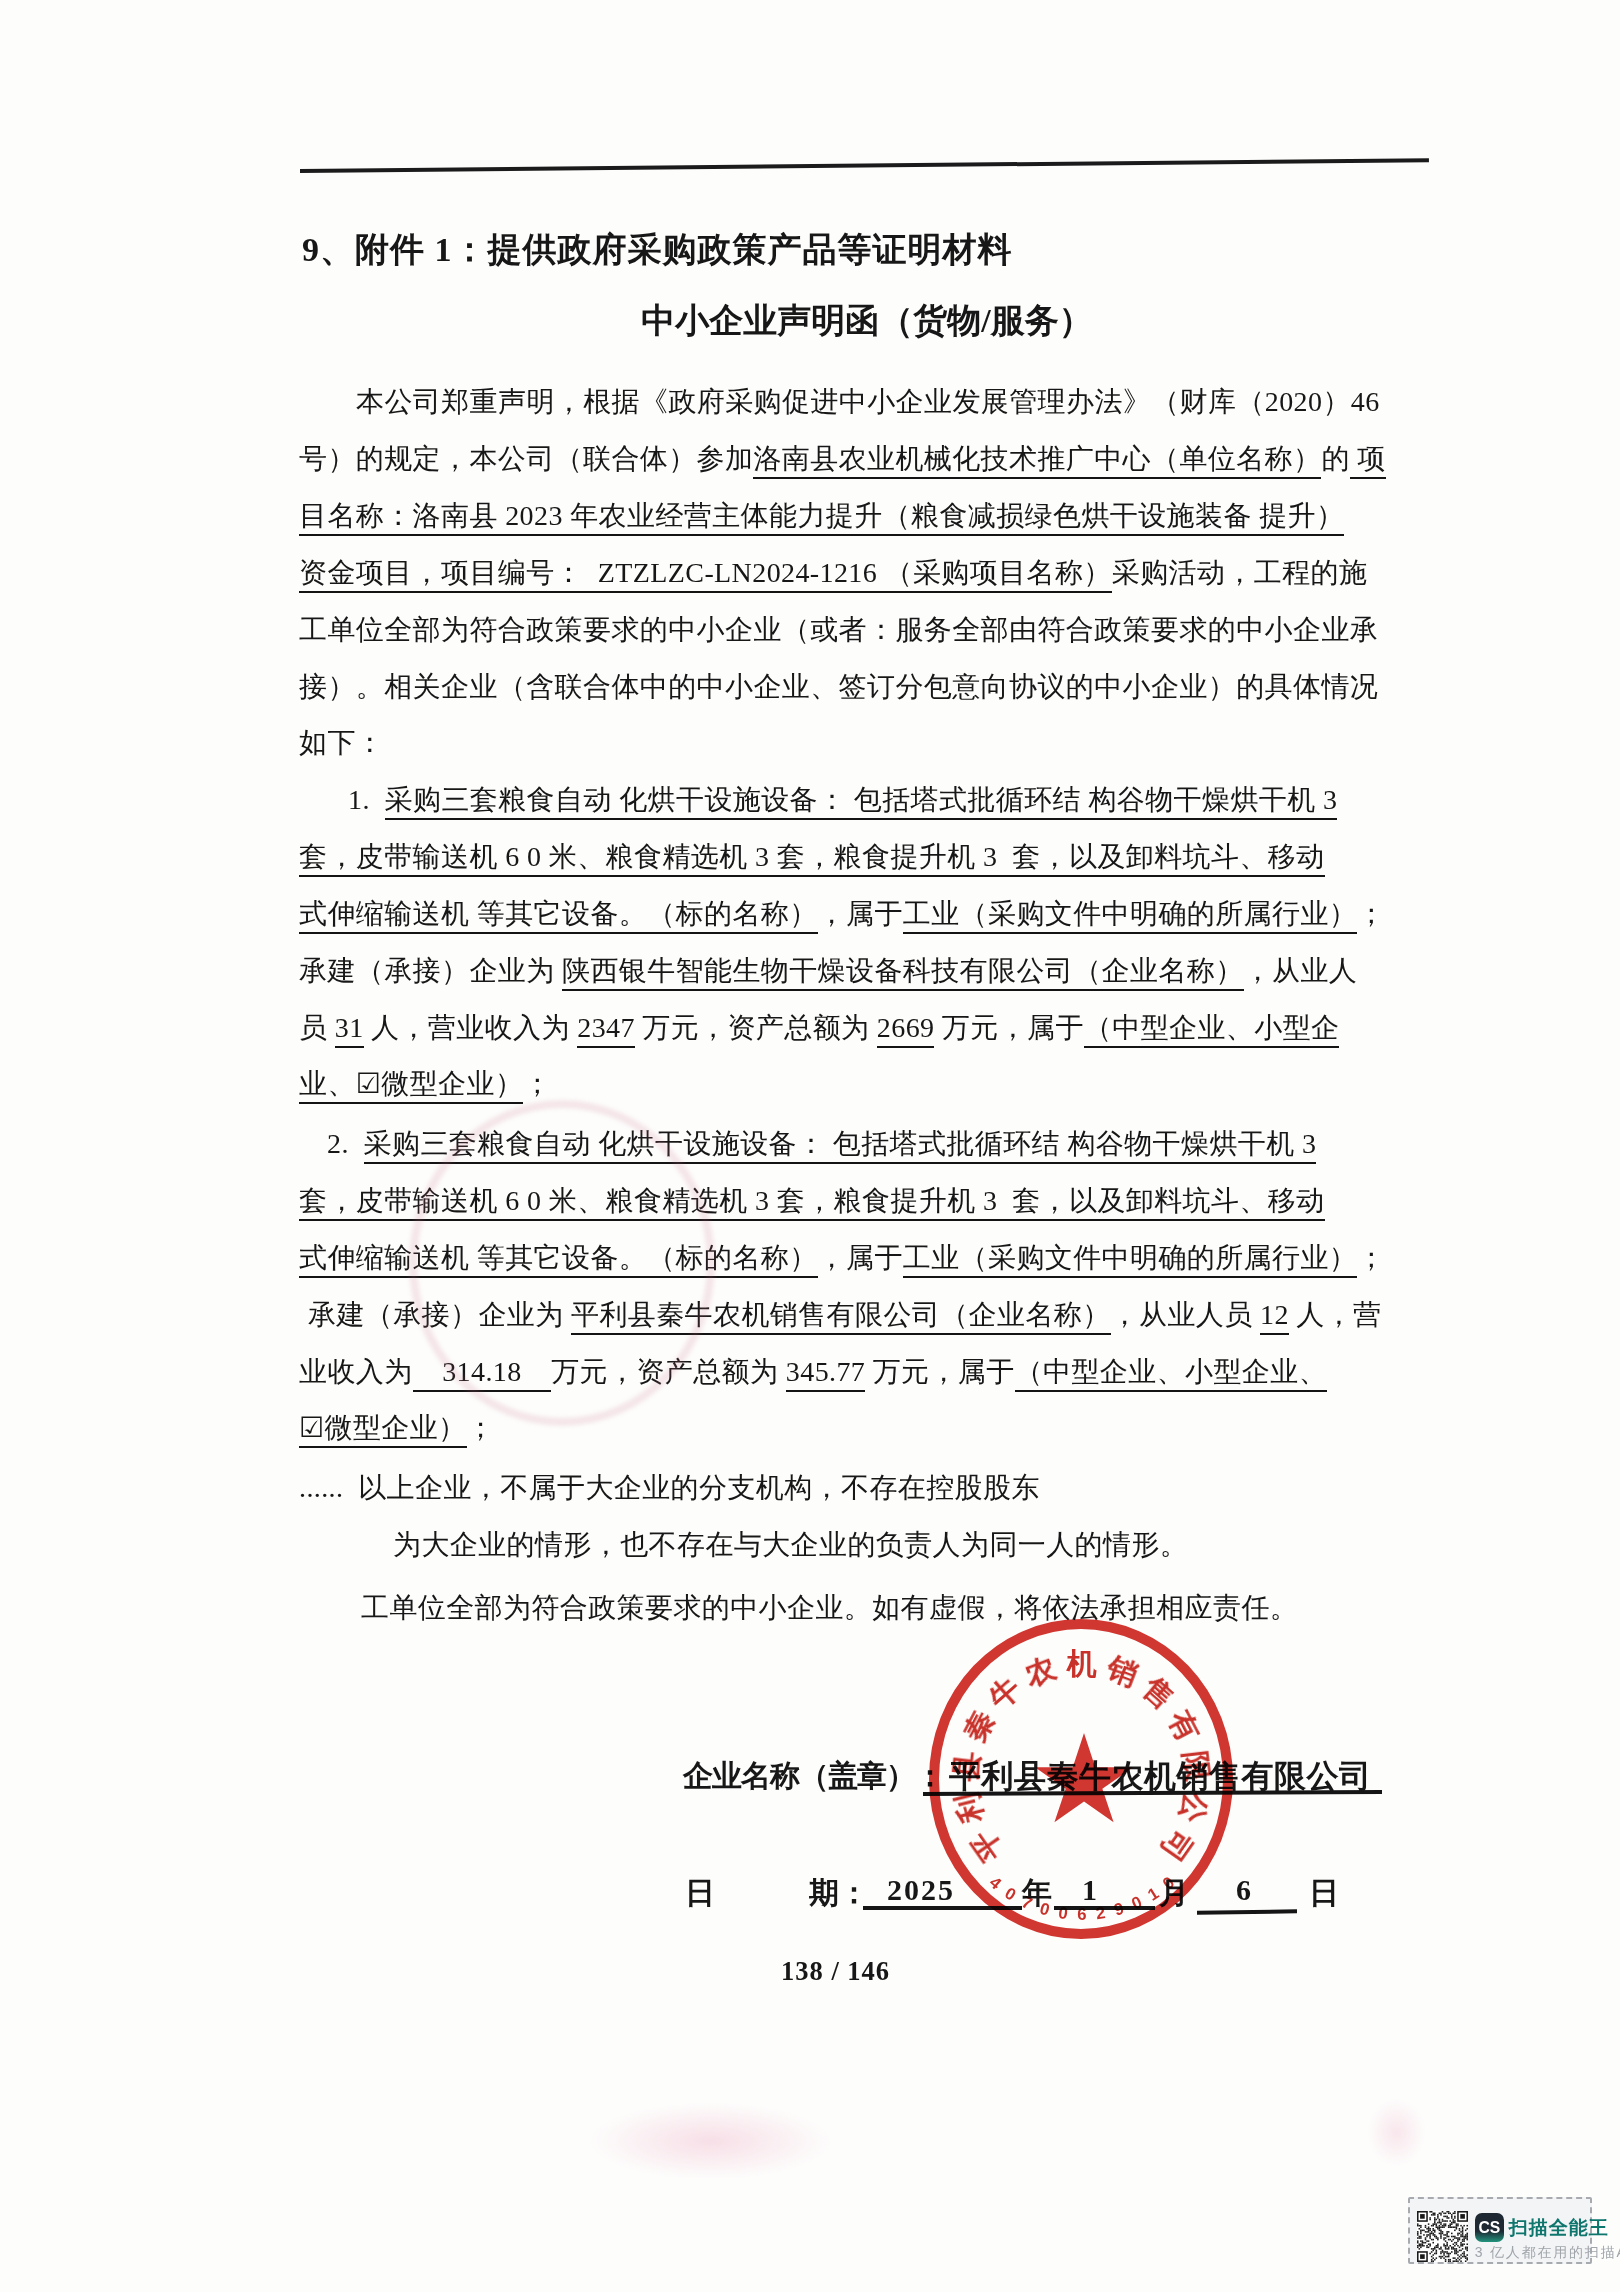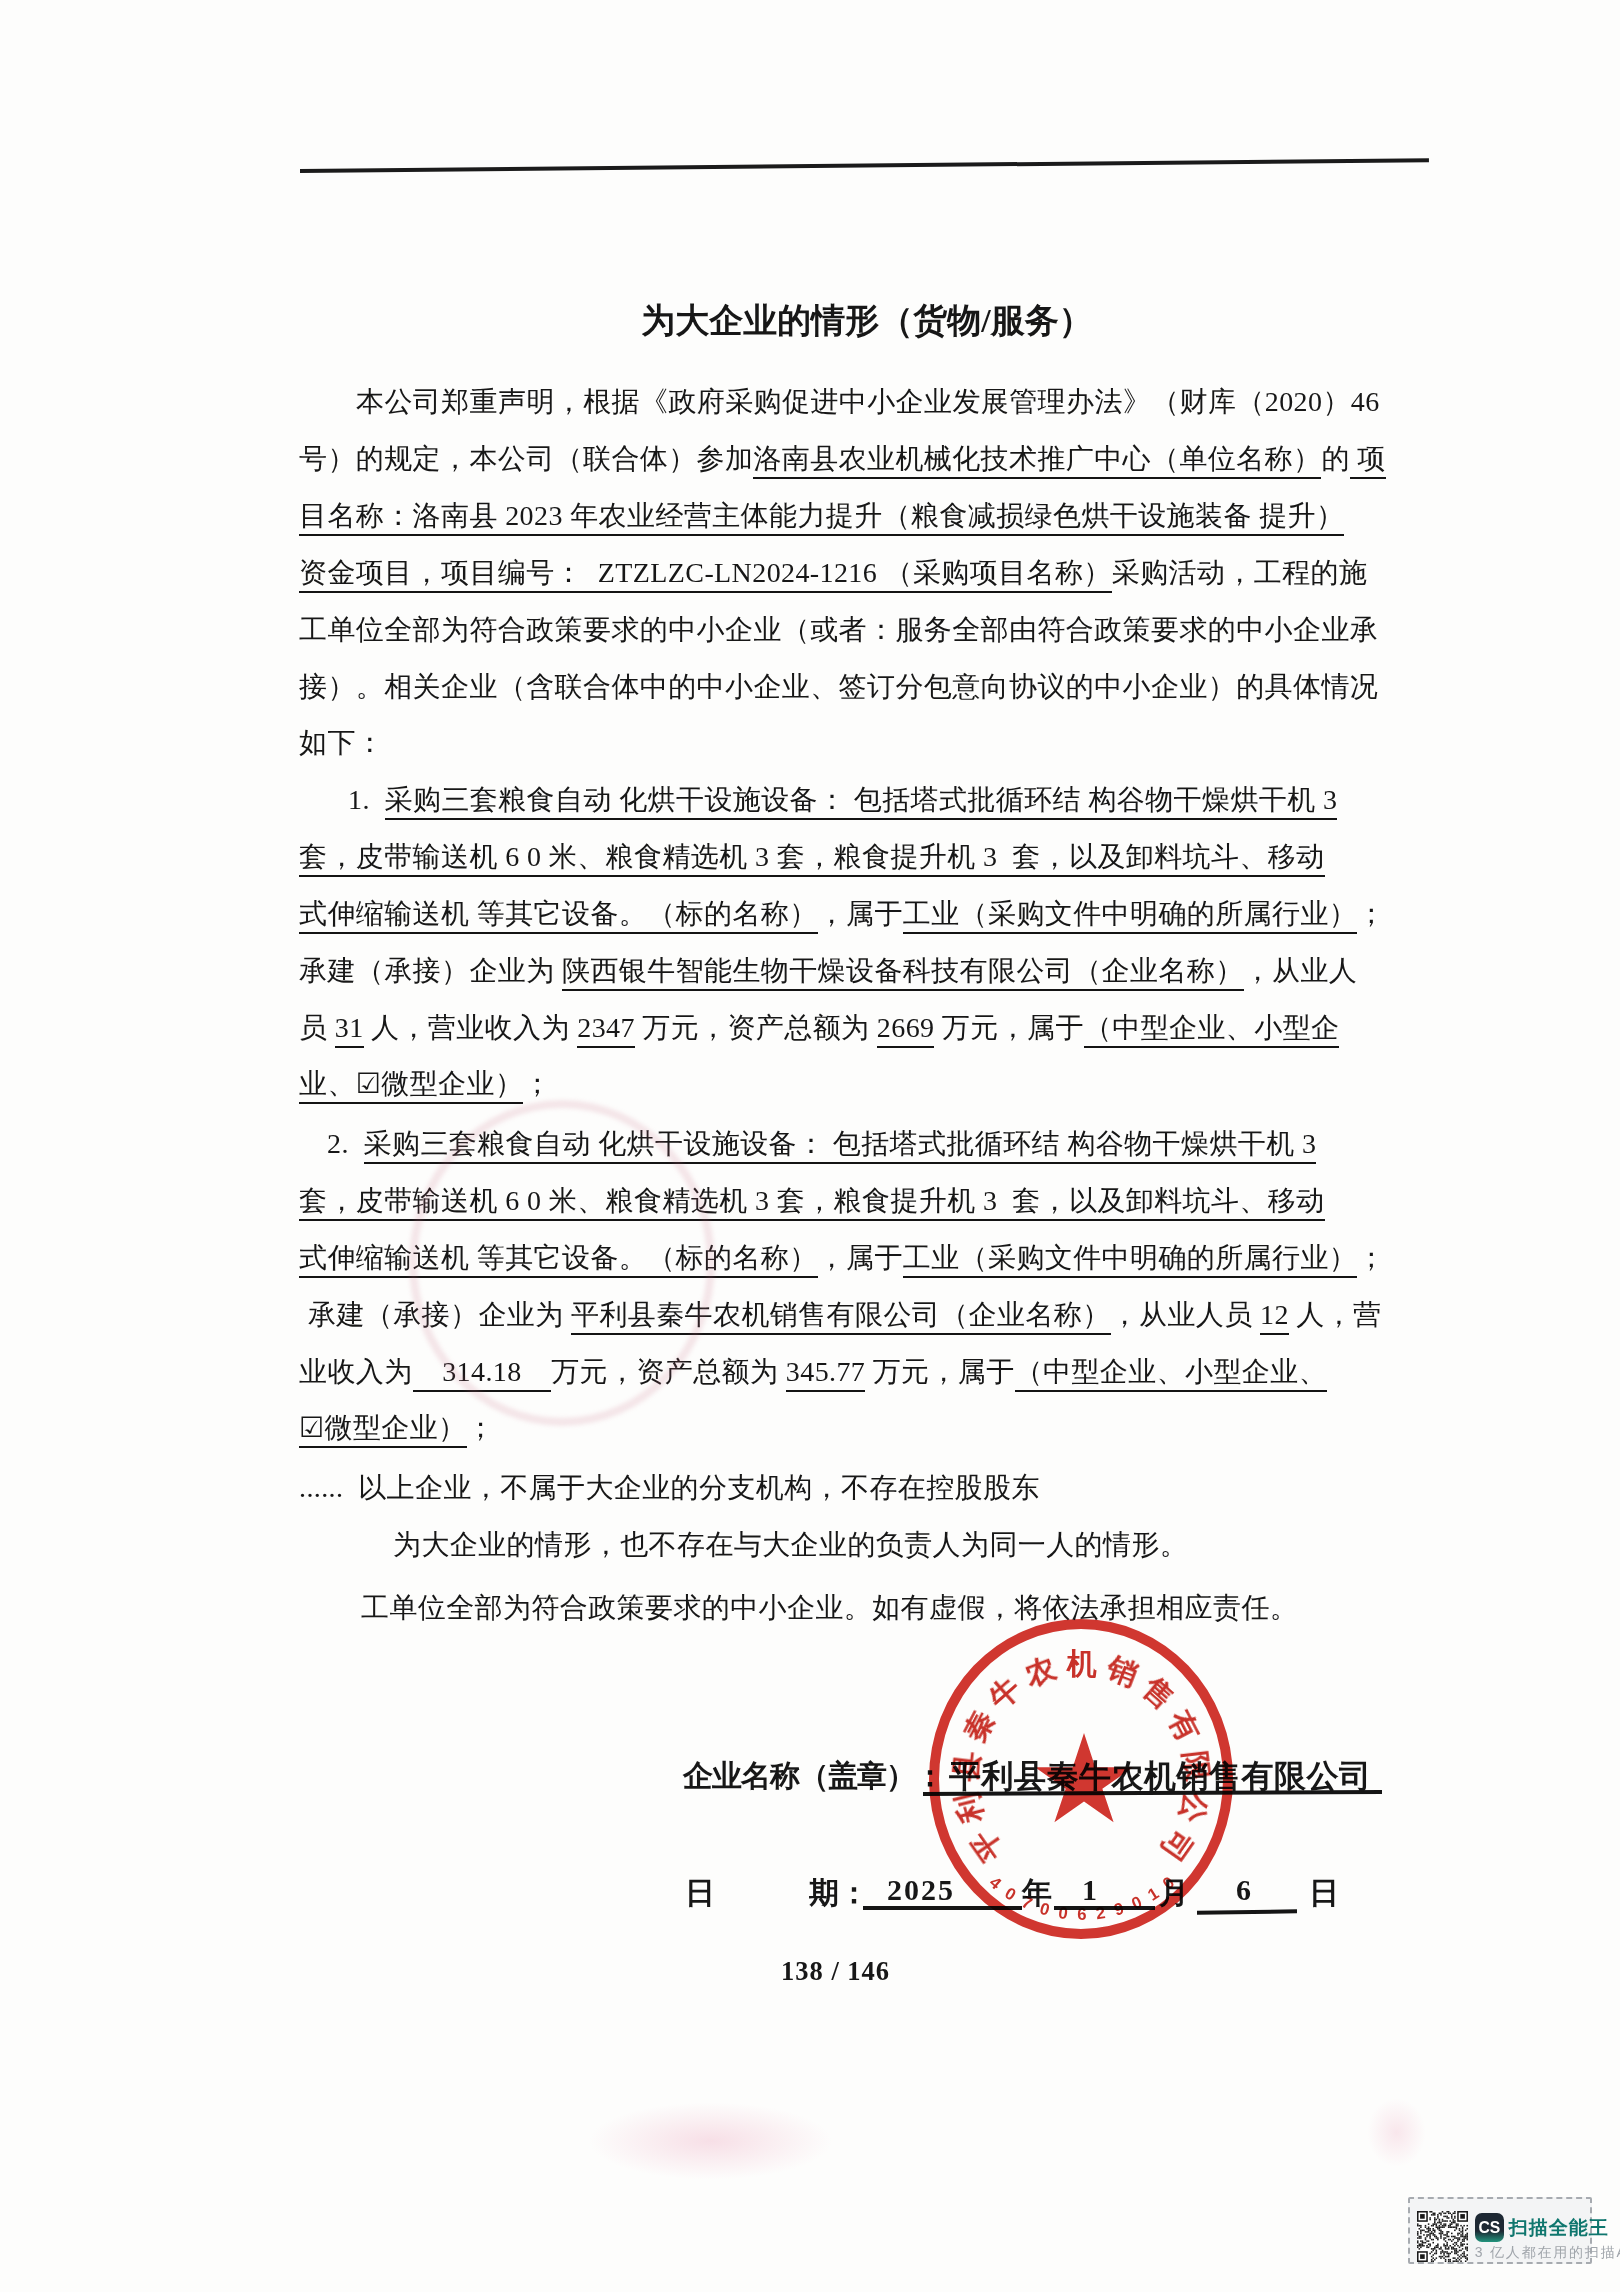--- a/index.html
+++ b/index.html
@@ -41,22 +41,23 @@
   .wm-title{font-size:19px;font-weight:bold;color:#0f766e;letter-spacing:1px;white-space:nowrap;}
   .wm-sub{font-size:14px;color:#a0a5ab;letter-spacing:1.8px;white-space:nowrap;}
 </style>
 </head>
 <body>
 
 <div id="page">
 
   <div class="rule" style="left:300px;top:169px;width:1129px;height:3.9px;transform:rotate(-0.55deg);"></div>
 
-
-  <div class="doc-subtitle" style="left:323px;top:298px;width:1088px;">为大企业的情形（货物/服务）</div>
+  <div class="doc-title" style="left:302px;top:227px;">9、附件 1：提供政府采购政策产品等证明材料</div>
+
+  <div class="doc-subtitle" style="left:323px;top:298px;width:1088px;">中小企业声明函（货物/服务）</div>
 
   <div id="body-lines">
       <div class="line" style="left: 356px; top: 382px;"><span>本公司郑重声明，根据《政府采购促进中小企业发展管理办法》（财库（2020）46</span></div>
       <div class="line" style="left: 299px; top: 439px;"><span>号）的规定，本公司（联合体）参加</span><span class="u">洛南县农业机械化技术推广中心（单位名称）</span><span>的</span><span class="u"> 项</span></div>
       <div class="line" style="left: 299px; top: 496px;"><span class="u">目名称：洛南县 2023 年农业经营主体能力提升（粮食减损绿色烘干设施装备 提升）</span></div>
       <div class="line" style="left: 299px; top: 553px;"><span class="u">资金项目，项目编号：  ZTZLZC-LN2024-1216 （采购项目名称）</span><span>采购活动，工程的施</span></div>
       <div class="line" style="left: 299px; top: 610px;"><span>工单位全部为符合政策要求的中小企业（或者：服务全部由符合政策要求的中小企业承</span></div>
       <div class="line" style="left: 299px; top: 667px;"><span>接）。相关企业（含联合体中的中小企业、签订分包意向协议的中小企业）的具体情况</span></div>
       <div class="line" style="left: 299px; top: 723px;"><span>如下：</span></div>
       <div class="line" style="left: 348px; top: 780px;"><span>1.  </span><span class="u">采购三套粮食自动 化烘干设施设备： 包括塔式批循环结 构谷物干燥烘干机 3</span></div>

